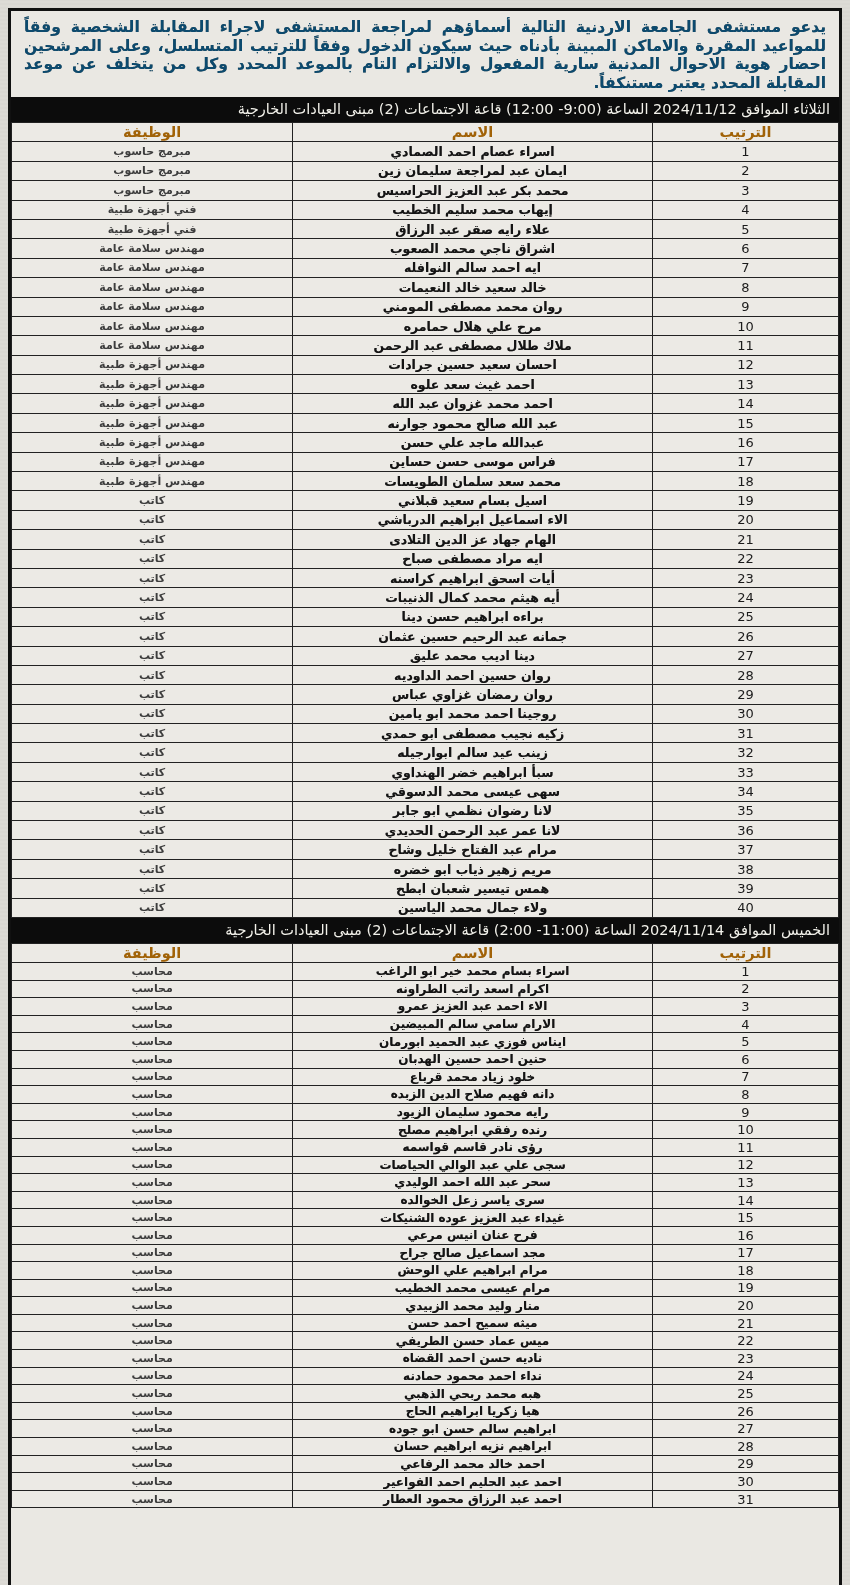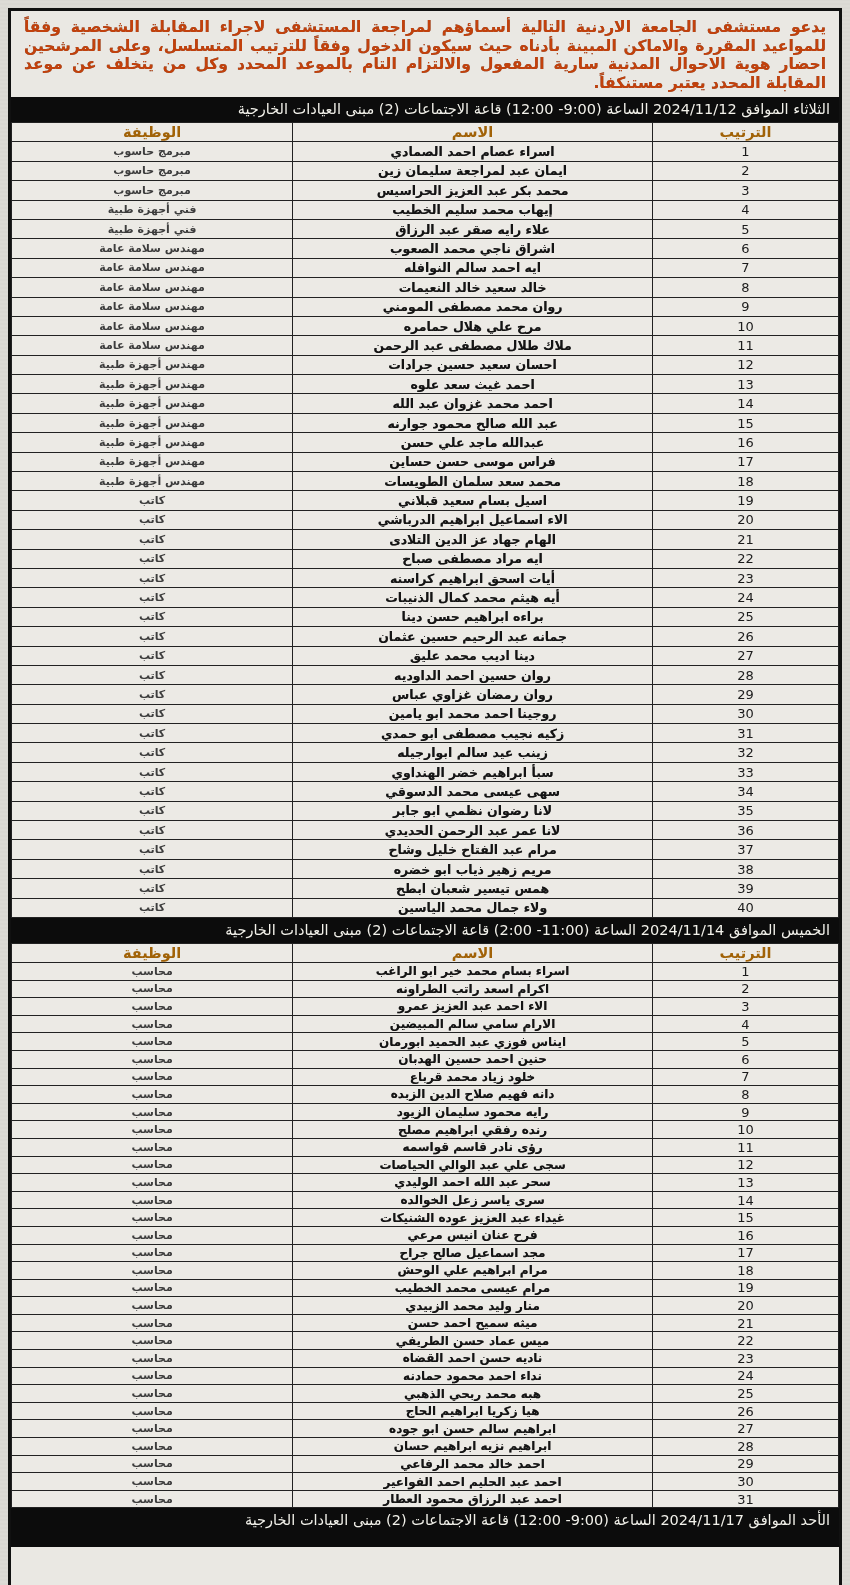--- a/index.html
+++ b/index.html
@@ -22,21 +22,21 @@
     border: 3.5px solid #111;
     background: #eae8e3;
     box-sizing: border-box;
     overflow: hidden;
   }
   .intro {
     padding: 7px 13px 5px 13px;
     font-size: 15.5px;
     font-weight: 700;
     line-height: 1.2;
-    color: #c2410c;
+    color: #0c4a6e;
     text-align: justify;
     text-shadow: 0 0 0.5px rgba(20,20,20,0.55);
   }
   .bar {
     background: #0c0c0c;
     color: #f2f1ea;
     font-size: 14.5px;
     font-weight: 400;
     padding: 4px 9px 5px 9px;
     letter-spacing: 0.1px;
@@ -481,16 +481,15 @@
             <td>محاسب</td>
           </tr>
           <tr>
             <td>31</td>
             <td>احمد عبد الرزاق محمود العطار</td>
             <td>محاسب</td>
           </tr>
         </tbody>
     </table>
 
-    <div class="bar bottom">الأحد الموافق 2024/11/17 الساعة (9:00- 12:00) قاعة الاجتماعات (2) مبنى العيادات الخارجية</div>
 
   </div>
 </div>
 
 </body></html>

